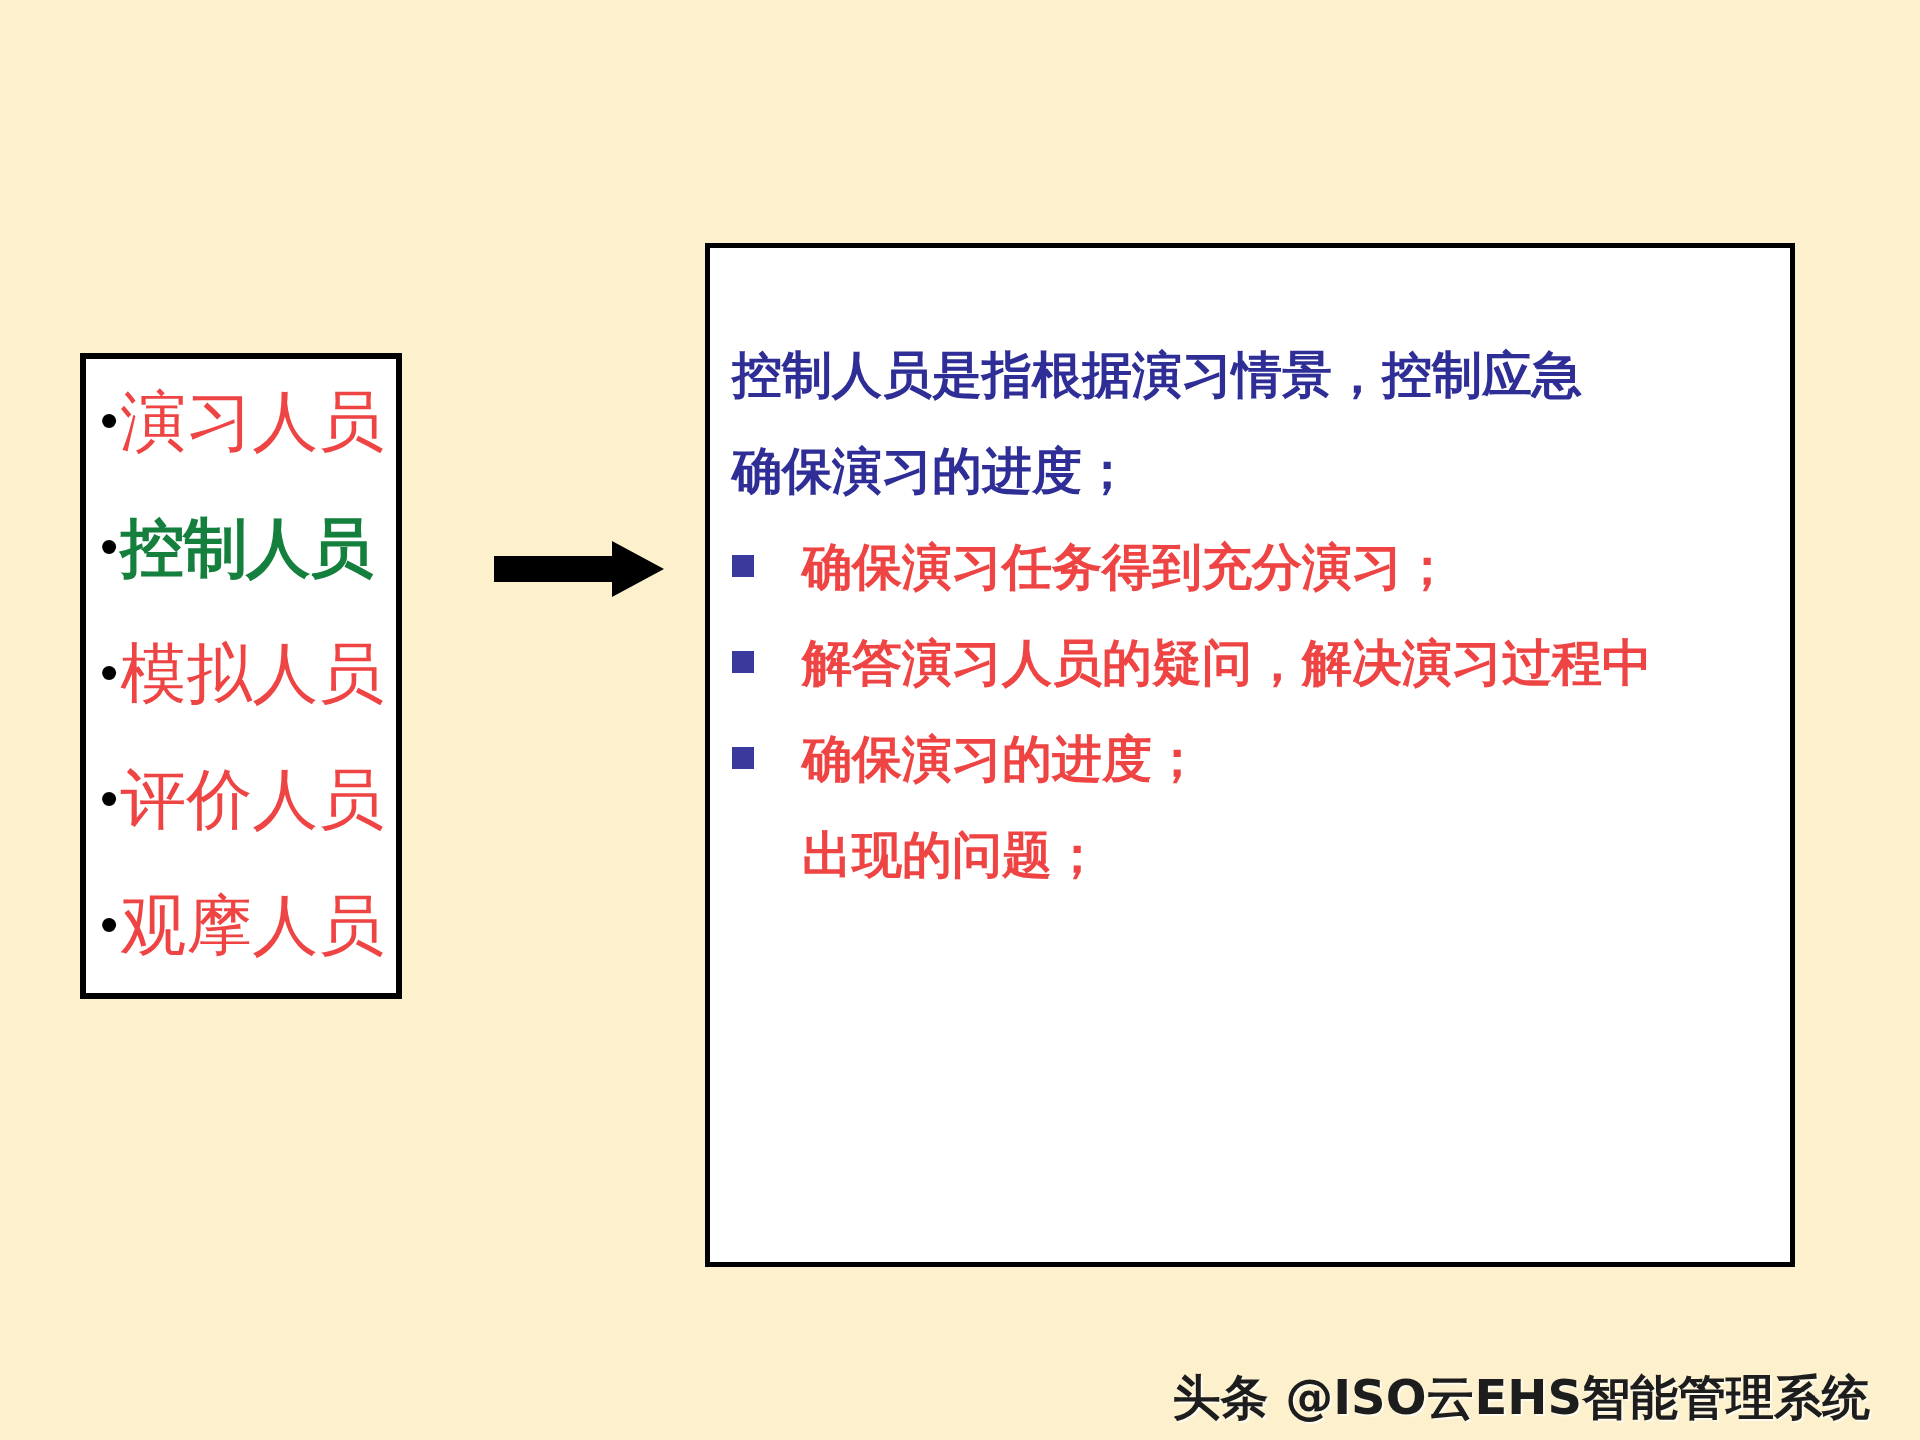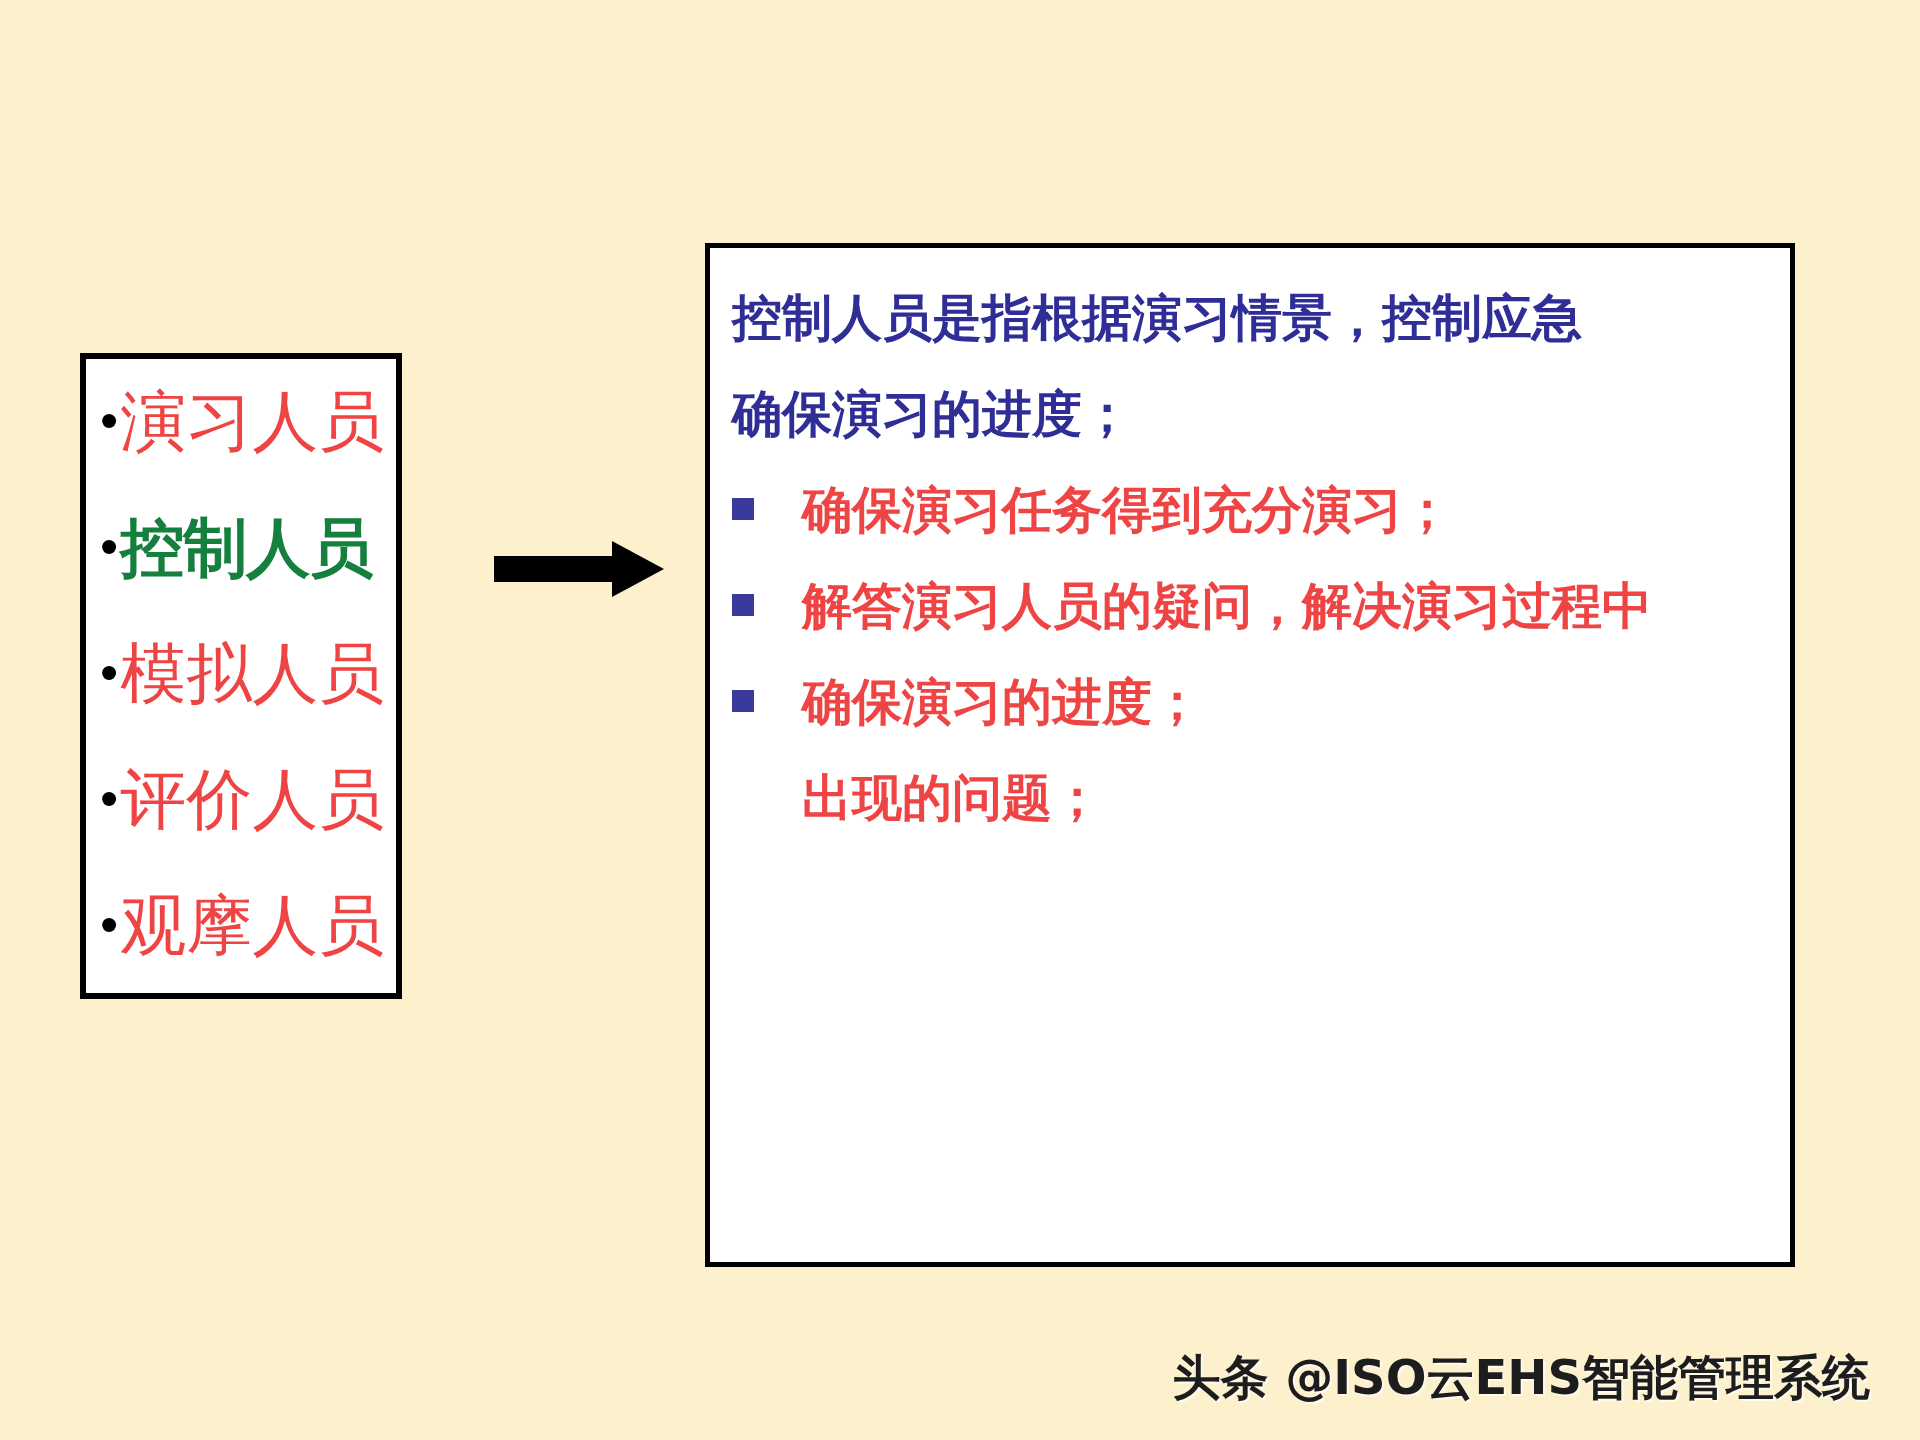--- a/index.html
+++ b/index.html
@@ -83,21 +83,21 @@
     width: 1090px;
     height: 1024px;
     background: #ffffff;
     border: 5px solid #000000;
     box-sizing: border-box;
   }
   #right-inner {
     position: relative;
     width: 100%;
     height: 100%;
-    padding: 22px 0 0 0;
+    padding: 79px 0 0 0;
     box-sizing: border-box;
   }
   .intro {
     font-family: "DejaVu Sans", "Liberation Sans", sans-serif;
     font-weight: bold;
     font-size: 50px;
     line-height: 96px;
     color: #2e2e96;
     margin: 0 0 0 22px;
     letter-spacing: 0px;
@@ -134,21 +134,21 @@
   }
   .cont-spacer {
     width: 70px;
     flex: 0 0 auto;
   }
 
   
   #watermark {
     position: absolute;
     right: 50px;
-    bottom: 30px;
+    bottom: 10px;
     font-family: "DejaVu Sans", "Liberation Sans", sans-serif;
     font-weight: bold;
     font-size: 48px;
     color: #1d1d1d;
     white-space: nowrap;
     text-shadow: 2px 2px 0 rgba(255,255,255,0.65);
     letter-spacing: 0px;
   }
 </style>
 </head>

